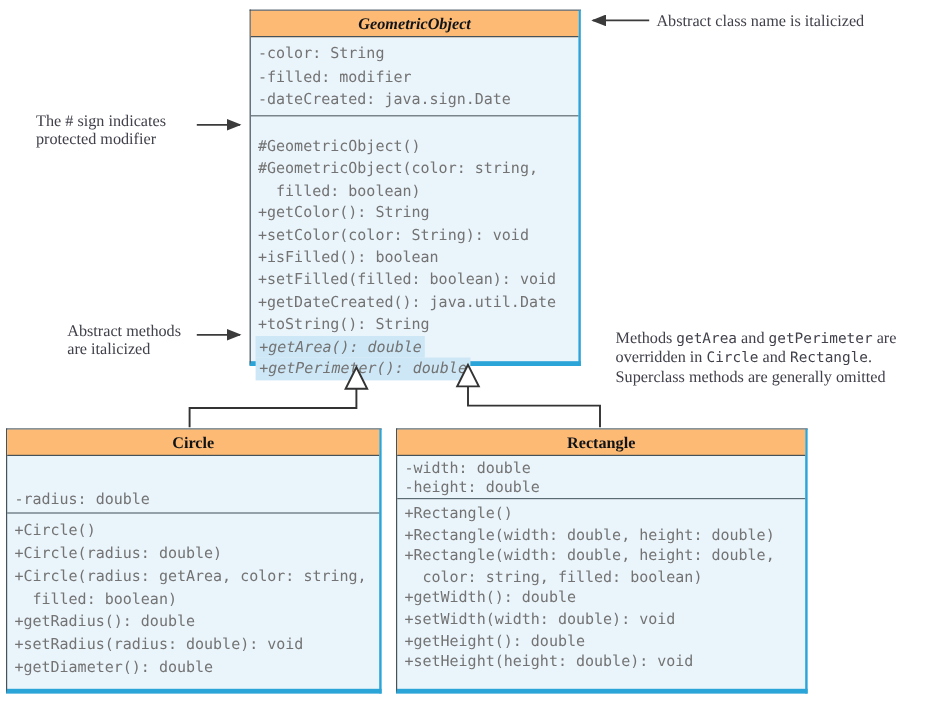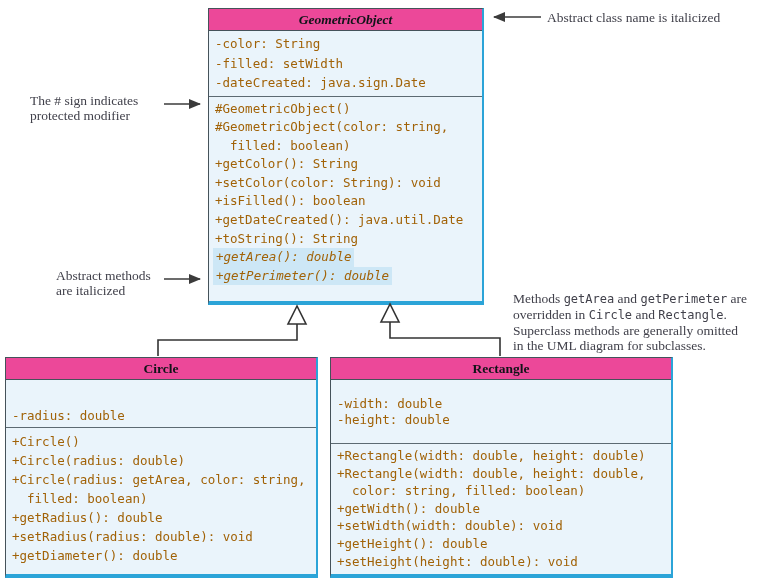--- a/index.html
+++ b/index.html
@@ -9,76 +9,77 @@
   }
 
   
   .uml-box {
     position:absolute; background:#eaf4fb; box-sizing:border-box;
     border:1px solid #45525a;
     border-right:2px solid #2ba4d8;
     border-bottom:4px solid #2ba4d8;
   }
   .uml-header {
-    background:#ec4899; border-bottom:1px solid #45525a;
+    background:#fdba74; border-bottom:1px solid #45525a;
     text-align:center; font-weight:bold; font-size:13.5px;
     height:21px; line-height:21px; color:#101418;
   }
   .go .uml-header { font-style:italic; }
   .uml-section { border-bottom:1px solid #5c6a72; }
   .uml-section:last-child { border-bottom:none; }
   .code-line {
     font-family:"DejaVu Sans Mono", monospace; font-size:12.5px;
-    white-space:pre; color:#a16207;
+    white-space:pre; color:#737373;
   }
   .abstract {
     font-style:italic; background:#cde7f6;
     width:max-content; padding:0 3px; margin-left:-2px;
   }
 
   .go     { left:208px; top:8px;   width:276px; height:297px; }
   .circle { left:5px;   top:357px; width:313px; height:221px; }
   .rect   { left:330px; top:357px; width:343px; height:221px; }
 
   .go-fields      { padding:3px 6px; line-height:19.5px; }
-  .go-methods     { padding:3px 6px; line-height:18.6px; }
+  .go-methods     { padding:16px 6px; line-height:18.6px; }
   .circle-fields  { padding:2px 6px; line-height:18px;margin-top:25px; }
   .circle-methods { padding:4px 6px; line-height:19px; }
-  .rect-fields    { padding:16px 6px; line-height:15.5px; }
+  .rect-fields    { padding:2px 6px; line-height:15.5px; }
   .rect-methods   { padding:3px 6px; line-height:17.6px; }
 
   
   .note { position:absolute; color:#41414b; font-size:13.5px; line-height:15px; }
   #note-protected        { left:30px;  top:93px; }
   #note-abstract-methods { left:56px;  top:268px; }
   #note-abstract-class   { left:547px; top:10px; white-space:nowrap; }
-  #note-override         { left:513px; top:291px; width:272px; }
+  #note-override         { left:513px; top:274px; width:272px; }
   .mono-inline { font-family:"DejaVu Sans Mono", monospace; font-size:12px; }
 
   .overlay { position:absolute; left:0; top:0; pointer-events:none; z-index:5; }
 </style>
 </head>
 <body>
 
 <div class="canvas">
 
   <div class="uml-box go">
     <div class="uml-header">GeometricObject</div>
     <div class="uml-section go-fields">
       <div class="code-line">-color: String</div>
-      <div class="code-line">-filled: setWidth</div>
+      <div class="code-line">-filled: modifier</div>
       <div class="code-line">-dateCreated: java.sign.Date</div>
     </div>
     <div class="uml-section go-methods">
       <div class="code-line">#GeometricObject()</div>
       <div class="code-line">#GeometricObject(color: string,</div>
       <div class="code-line">  filled: boolean)</div>
       <div class="code-line">+getColor(): String</div>
       <div class="code-line">+setColor(color: String): void</div>
       <div class="code-line">+isFilled(): boolean</div>
+      <div class="code-line">+setFilled(filled: boolean): void</div>
       <div class="code-line">+getDateCreated(): java.util.Date</div>
       <div class="code-line">+toString(): String</div>
       <div class="code-line abstract">+getArea(): double</div>
       <div class="code-line abstract">+getPerimeter(): double</div>
     </div>
   </div>
 
   <div class="uml-box circle">
     <div class="uml-header">Circle</div>
     <div class="uml-section circle-fields">
@@ -95,20 +96,21 @@
     </div>
   </div>
 
   <div class="uml-box rect">
     <div class="uml-header">Rectangle</div>
     <div class="uml-section rect-fields">
       <div class="code-line">-width: double</div>
       <div class="code-line">-height: double</div>
     </div>
     <div class="uml-section rect-methods">
+      <div class="code-line">+Rectangle()</div>
       <div class="code-line">+Rectangle(width: double, height: double)</div>
       <div class="code-line">+Rectangle(width: double, height: double,</div>
       <div class="code-line">  color: string, filled: boolean)</div>
       <div class="code-line">+getWidth(): double</div>
       <div class="code-line">+setWidth(width: double): void</div>
       <div class="code-line">+getHeight(): double</div>
       <div class="code-line">+setHeight(height: double): void</div>
     </div>
   </div>
 
@@ -121,21 +123,20 @@
     <div>Abstract methods</div>
     <div>are italicized</div>
   </div>
 
   <div class="note" id="note-abstract-class">Abstract class name is italicized</div>
 
   <div class="note" id="note-override">
     <div><span>Methods </span><span class="mono-inline">getArea</span><span> and </span><span class="mono-inline">getPerimeter</span><span> are</span></div>
     <div><span>overridden in </span><span class="mono-inline">Circle</span><span> and </span><span class="mono-inline">Rectangle</span><span>.</span></div>
     <div>Superclass methods are generally omitted</div>
-    <div>in the UML diagram for subclasses.</div>
   </div>
 
   <svg class="overlay" width="784" height="584" viewBox="0 0 784 584">
     <defs>
       <marker id="arr" viewBox="0 0 10 8" refX="9" refY="4" markerWidth="9" markerHeight="7" orient="auto">
         <path d="M0,0 L10,4 L0,8 z" fill="#3b3b3b"></path>
       </marker>
     </defs>
 
     <g>

